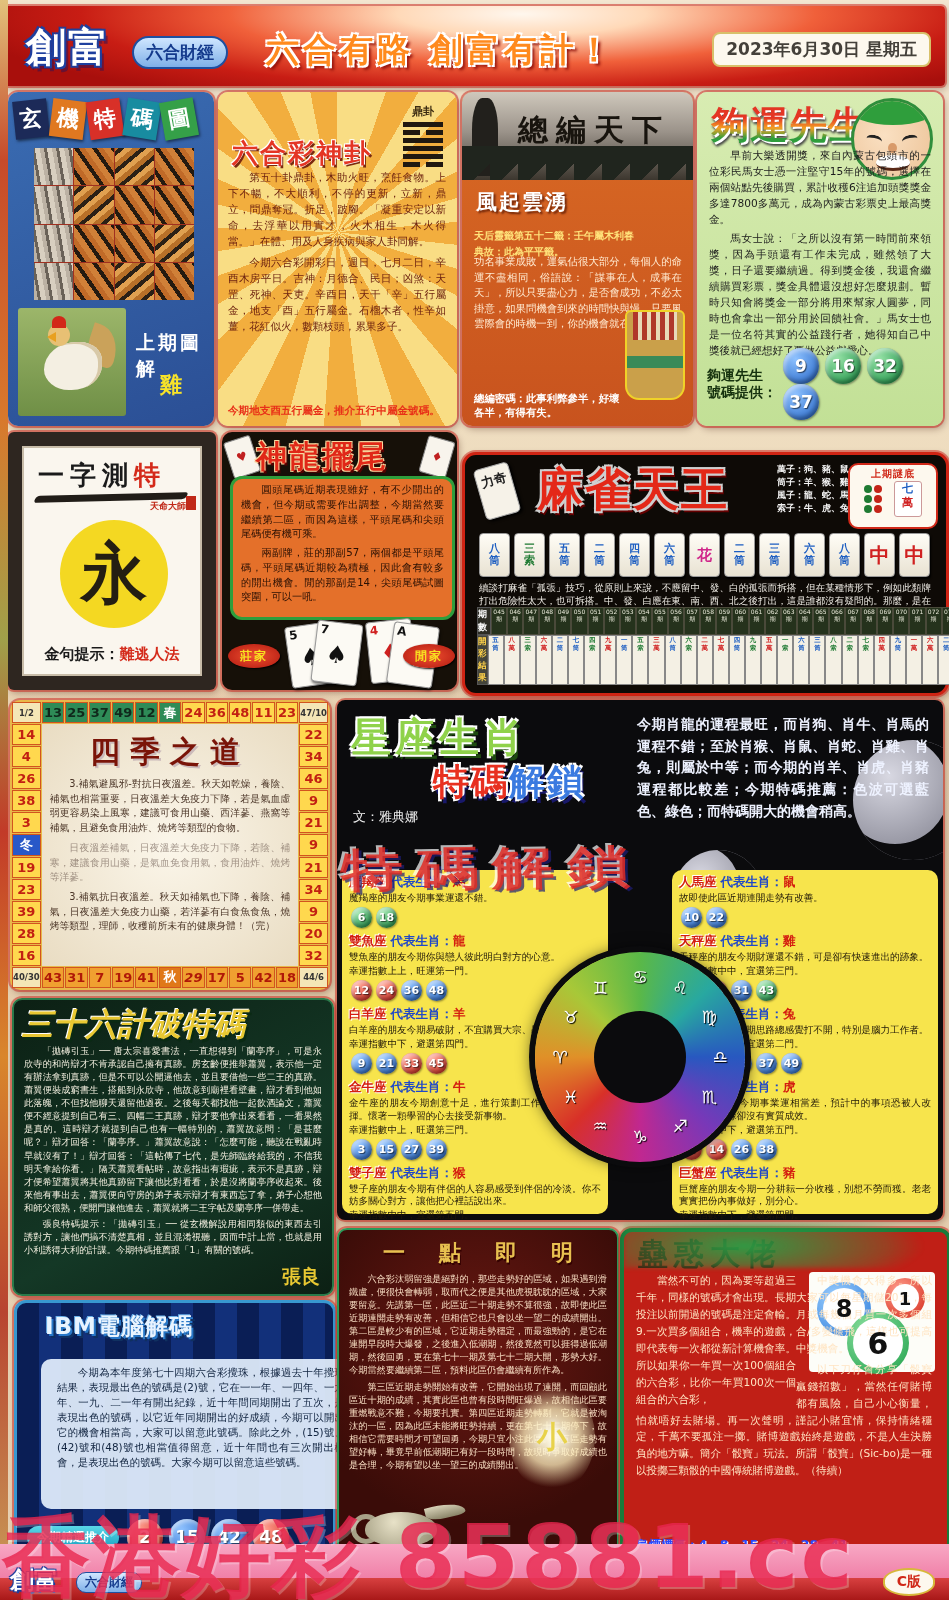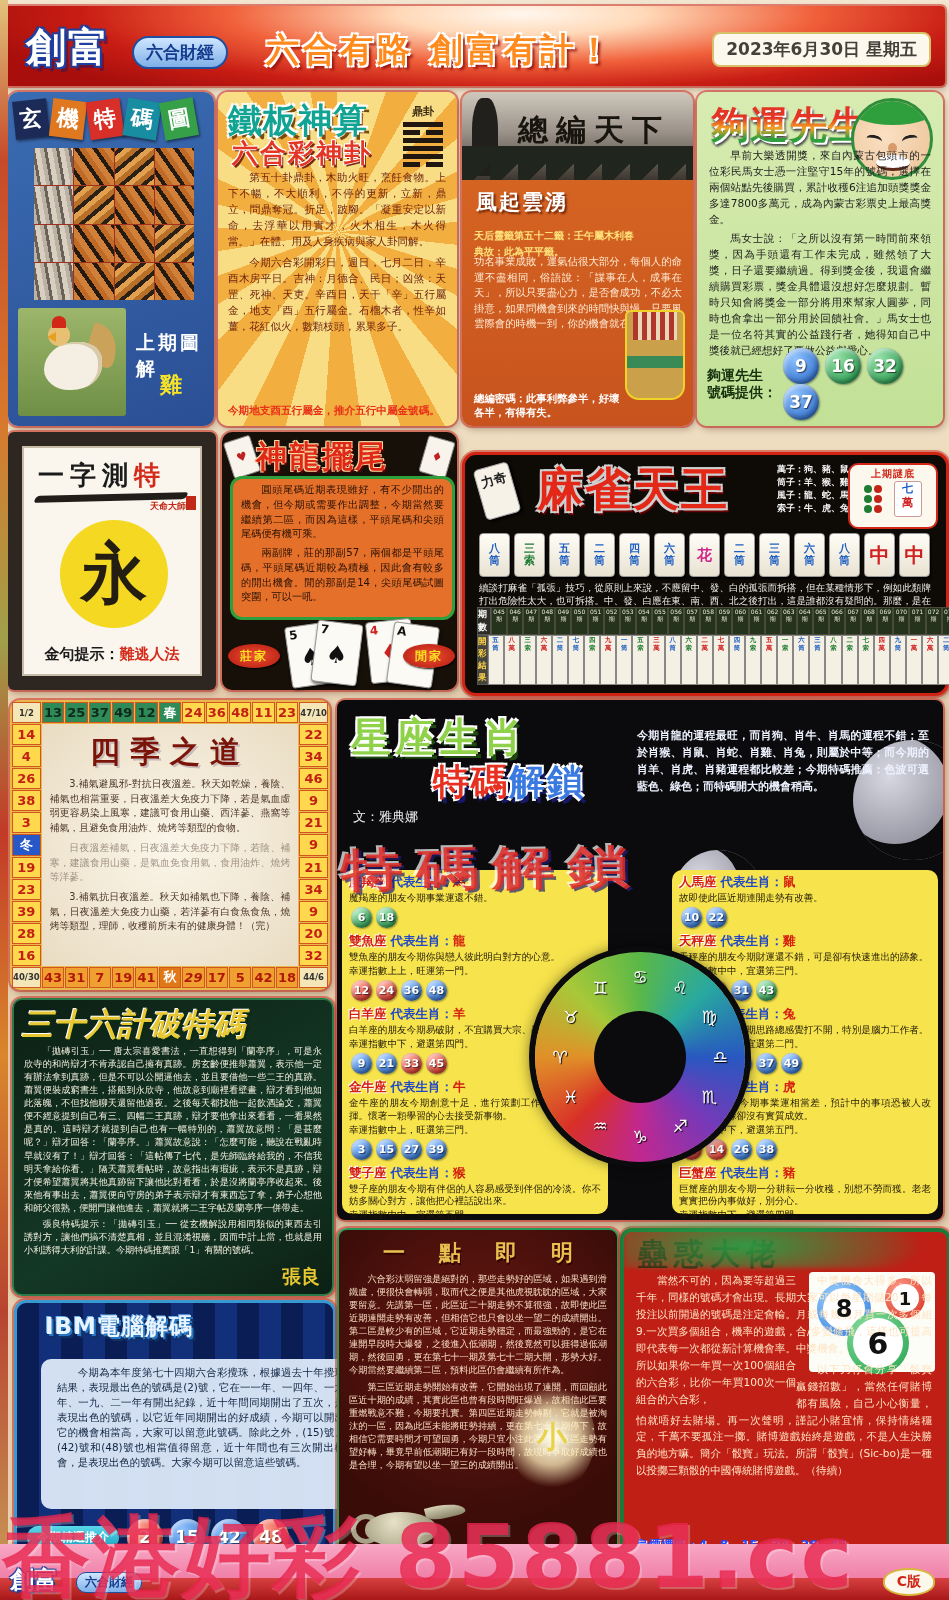--- a/index.html
+++ b/index.html
@@ -159,21 +159,21 @@
 .sea-center p.ghost{color:rgba(90,70,60,.55);}
 
 #zodiac{left:337px;top:700px;width:606px;height:520px;background:#0b0b0d;border-radius:8px;overflow:hidden;}
 .zo-moon{position:absolute;border-radius:50%;background:radial-gradient(circle at 30% 30%,#d8d8e2,#6a6a78);box-shadow:-18px -10px 0 6px #0b0b0d inset;}
 .zo-t1{position:absolute;left:14px;top:10px;font-size:40px;font-weight:bold;color:#8fd24a;letter-spacing:4px;
   text-shadow:-2px -2px 0 #fff,2px -2px 0 #fff,-2px 2px 0 #fff,3px 4px 0 #1e4a10;}
 .zo-t2{position:absolute;left:96px;top:58px;font-size:36px;font-weight:bold;letter-spacing:2px;color:#e83020;
   text-shadow:-2px -2px 0 #fff,2px -2px 0 #fff,-2px 2px 0 #fff,3px 4px 0 #18186a;}
 .zo-t2 b{color:#3a7ae0;}
 .zo-author{position:absolute;left:16px;top:108px;font-size:13px;color:#eee;}
-.zo-intro{position:absolute;left:300px;top:27px;width:292px;font-size:11px;font-weight:bold;line-height:1.55;color:#eef2ff;text-align:justify;}
+.zo-intro{position:absolute;left:300px;top:14px;width:292px;font-size:14px;font-weight:bold;line-height:1.55;color:#eef2ff;text-align:justify;}
 .zo-ghost{position:absolute;left:4px;top:140px;font-size:46px;font-weight:bold;color:rgba(224,44,36,.85);letter-spacing:10px;transform:scaleX(1.35) rotate(-1deg);transform-origin:left;
   text-shadow:-2px -2px 0 rgba(255,255,255,.7),2px 2px 0 rgba(30,30,120,.7);white-space:nowrap;z-index:6;}
 .zo-col{position:absolute;top:170px;width:266px;height:344px;background:#f7e44c;border-radius:10px;padding:4px 7px;box-sizing:border-box;z-index:4;}
 .zo-col.left{left:5px;}.zo-col.right{left:335px;}
 .zo-entry{margin-bottom:4px;}
 .zo-head{font-size:12.5px;font-weight:bold;}
 .zo-name{color:#d41e10;text-shadow:1px 1px 0 #fff,-1px -1px 0 #fff;}
 .zo-rep{color:#2048c8;margin-left:4px;}
 .zo-ani{color:#d41e10;}
 .zo-entry p{margin:1px 0;font-size:9.6px;line-height:1.35;color:#201808;text-align:justify;}
@@ -283,21 +283,20 @@
         <div class="roo-body"></div>
         <div class="roo-head"></div>
         <div class="roo-comb"></div>
         <div class="roo-beak"></div>
     </div>
     <span class="mys-cap">上期圖解</span>
     <span class="mys-ans">雞</span>
   </div>
 
   <div id="iron" class="panel">
-    <span class="iron-title">鐵板神算</span>
     <span class="iron-sub">六合彩神卦</span>
     <div class="gua">
       <span class="gname">鼎卦</span>
       <i></i><i class="b"></i><i></i><i></i><i></i><i class="b"></i>
     </div>
     <div class="iron-body">
       <p>第五十卦鼎卦，木助火旺，烹飪食物。上下不暢，不大順利，不停的更新，立新，鼎立，問鼎奪冠。折足，跛腳。「凝重安定以新命，去浮華以用實才，火木相生，木火得當。」在體、用及人身疾病與家人卦同解。</p>
       <p>今期六合彩開彩日，週日，七月二日，辛酉木房平日。吉神：月德合、民日；凶煞：天罡、死神、天吏。辛酉日，天干「辛」五行屬金，地支「酉」五行屬金。石榴木者，性辛如薑，花紅似火，數顆枝頭，累果多子。</p>
     </div>
     <div class="iron-foot">今期地支酉五行屬金，推介五行中屬金號碼。</div>

